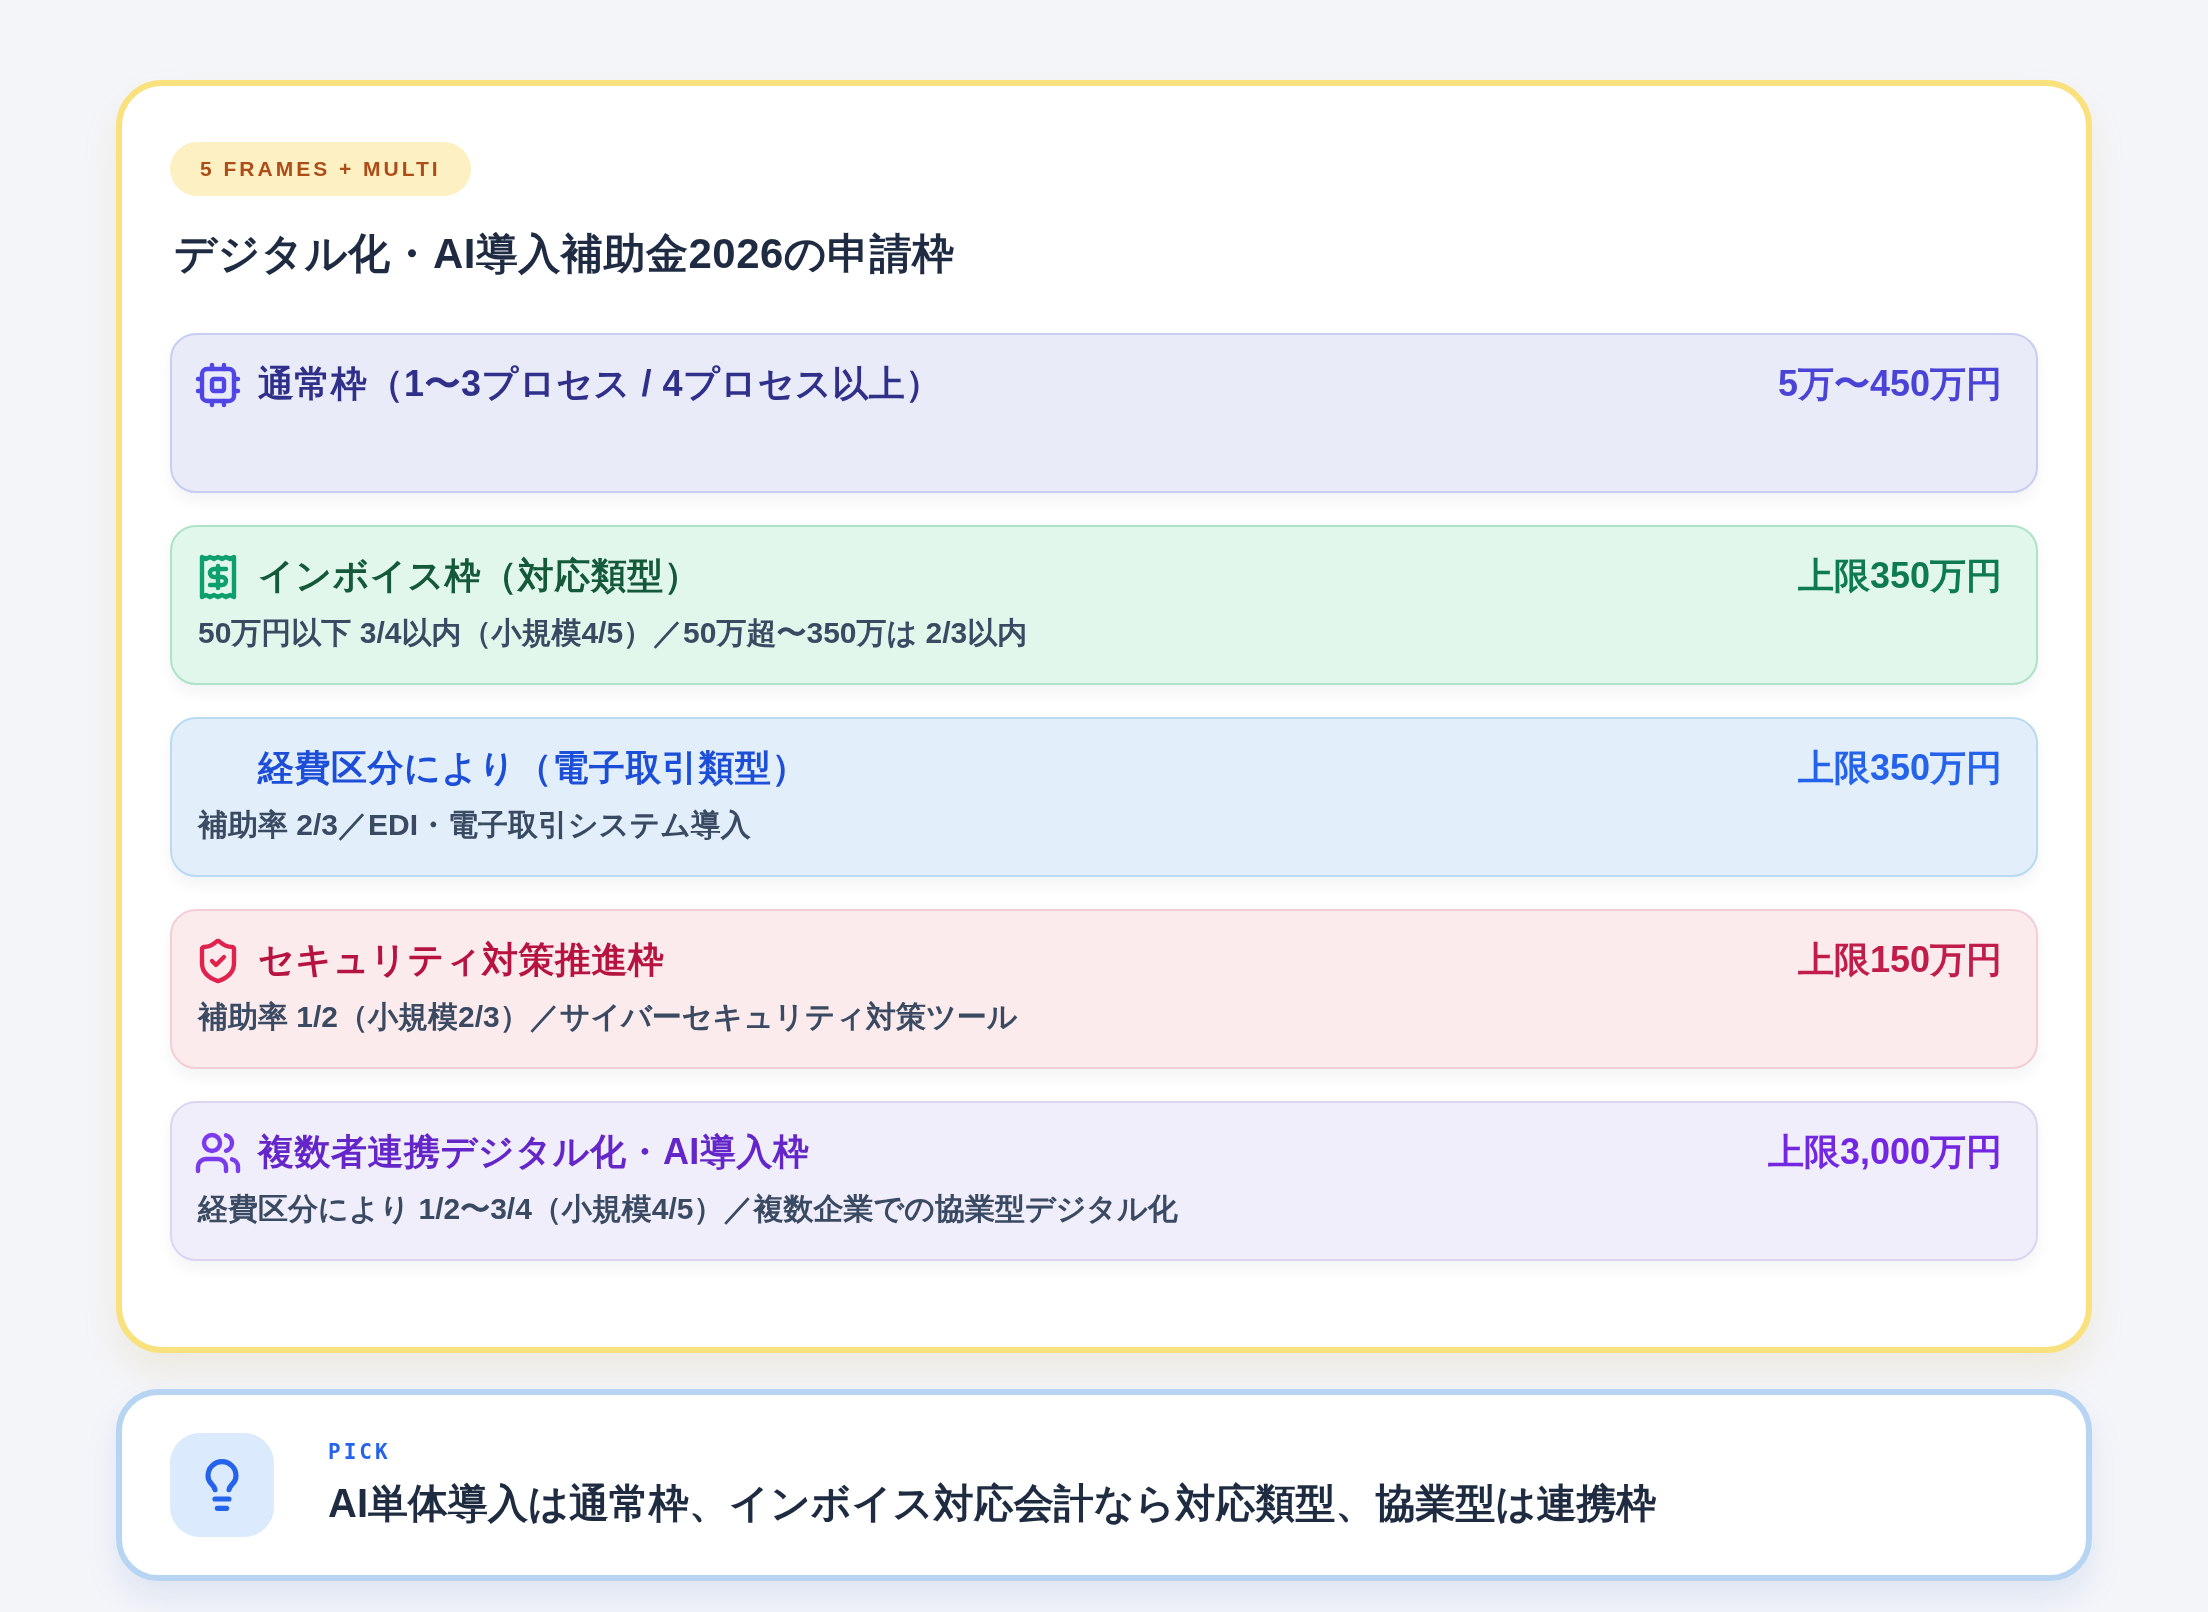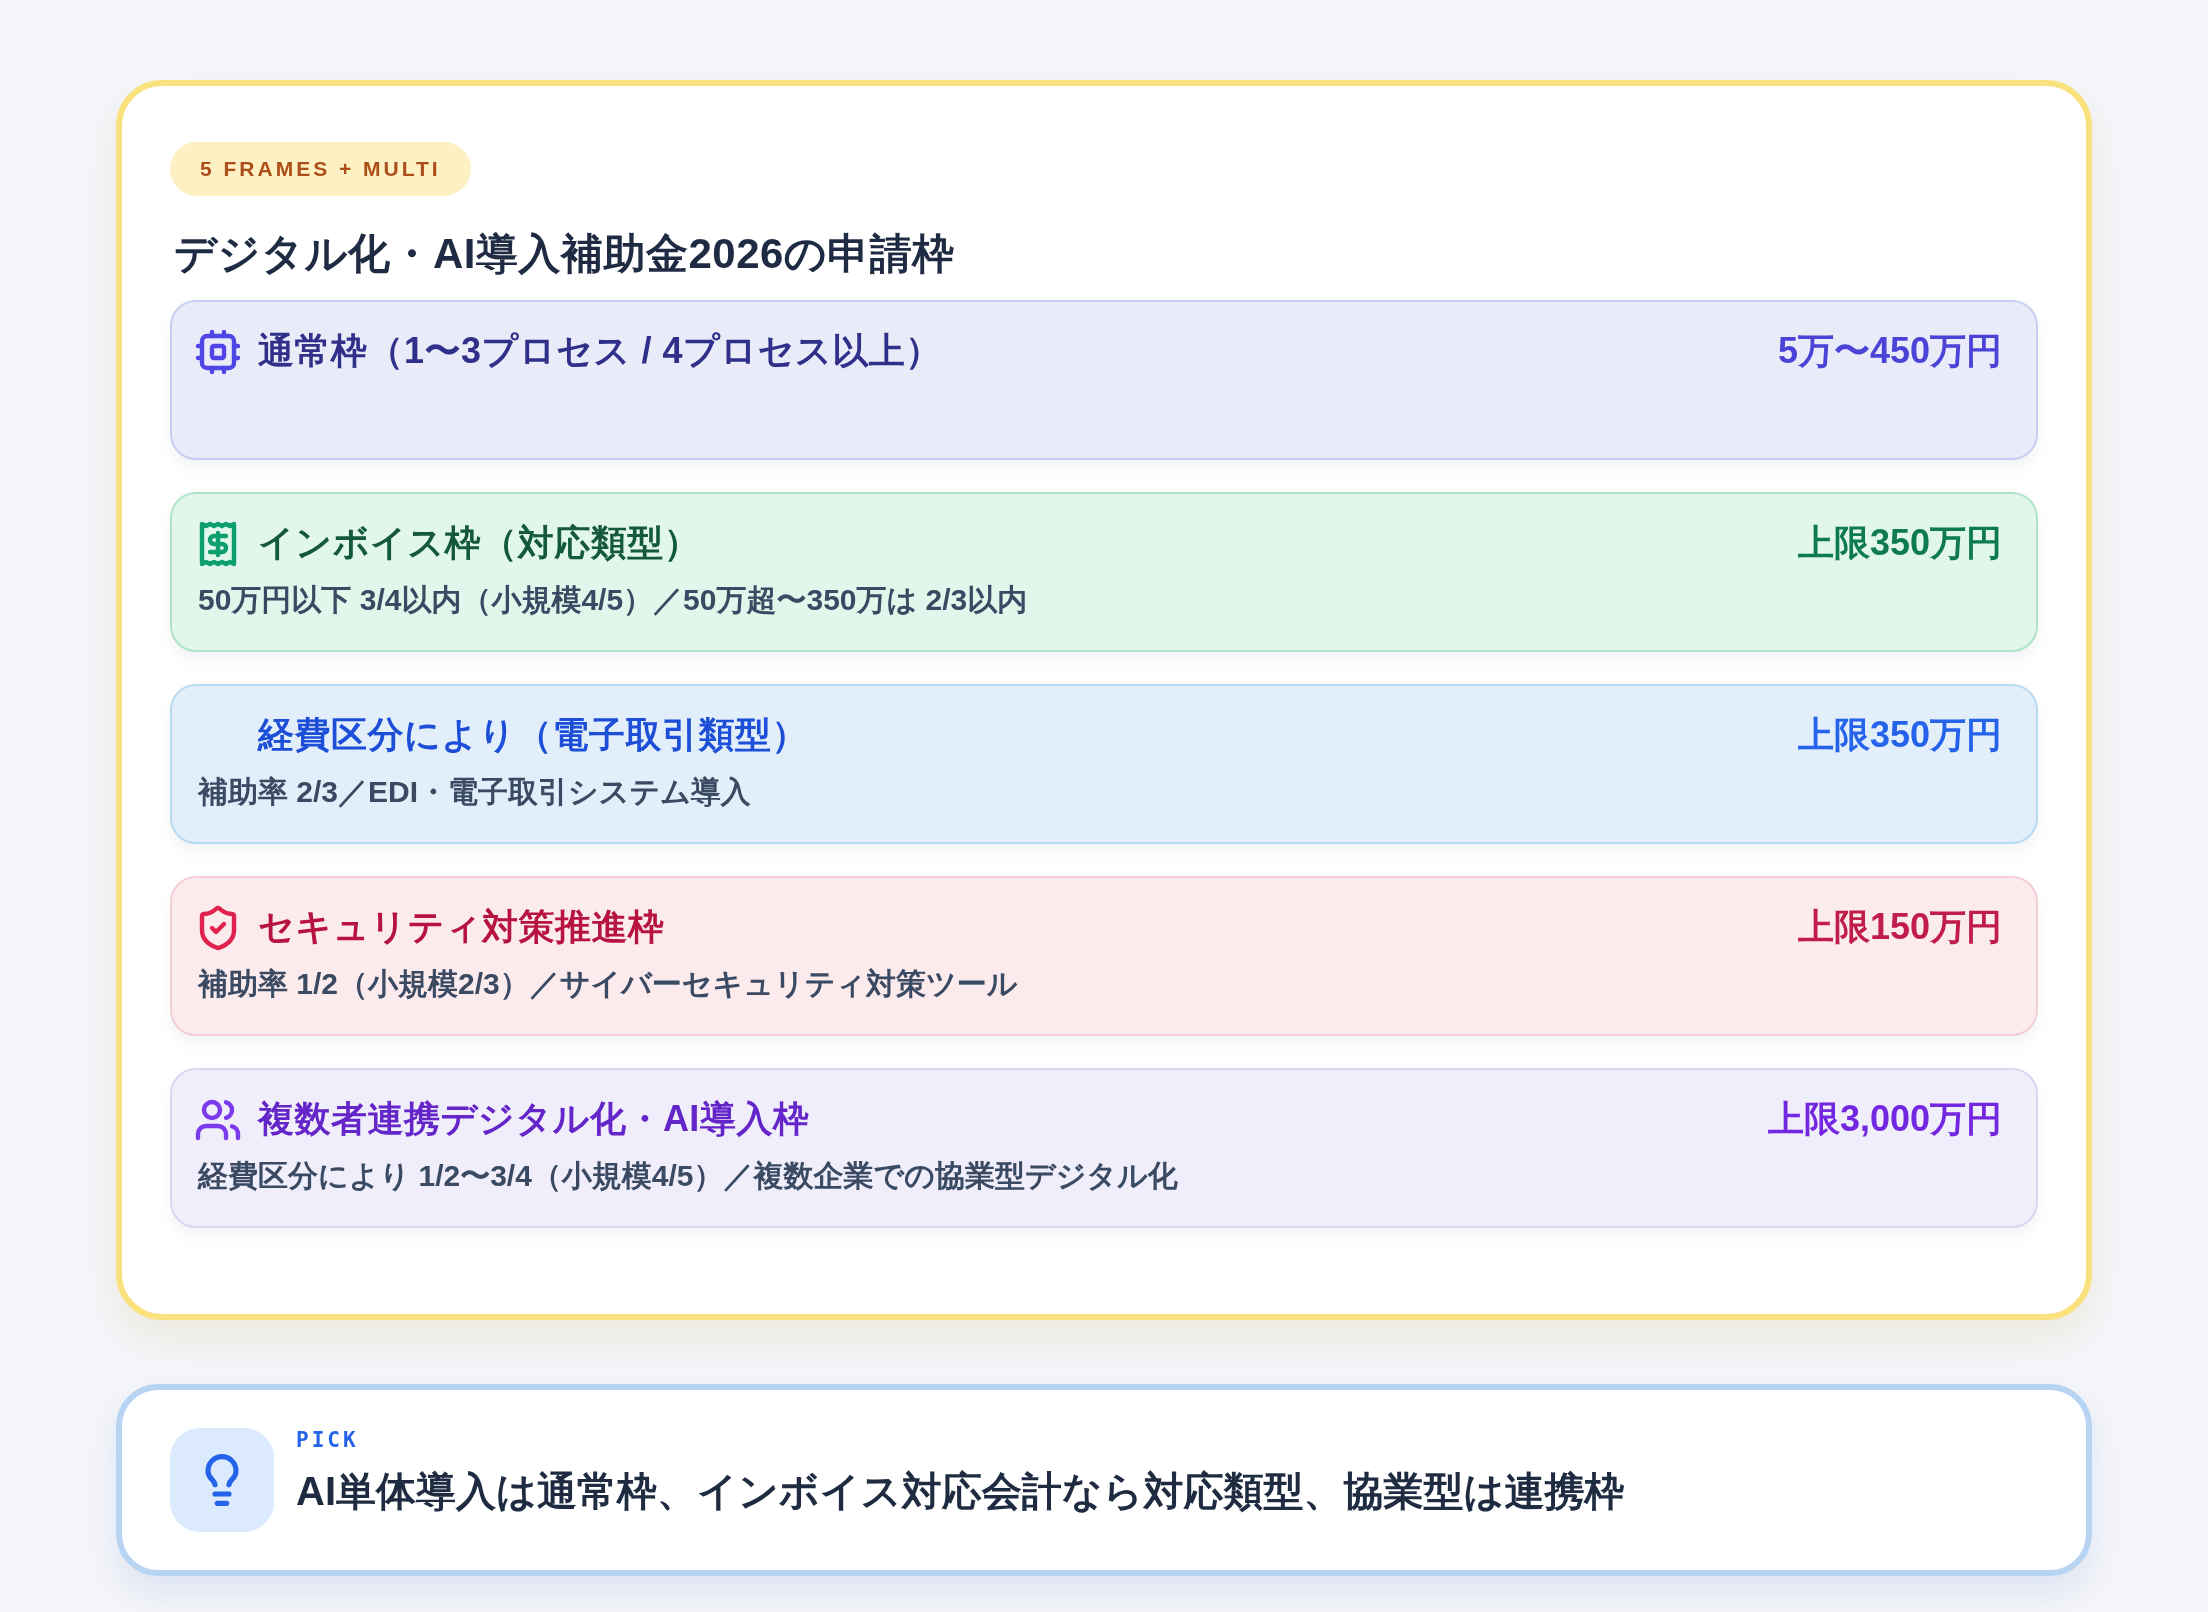--- a/index.html
+++ b/index.html
@@ -24,21 +24,21 @@
     display:inline-block;
     background:#fdf0c2;
     color:#ad4e1a;
     font-size:21px;
     font-weight:bold;
     letter-spacing:3px;
     padding:15px 30px;
     border-radius:999px;
   }
   .main-title {
-    margin:30px 0 18px 4px;
+    margin:30px 0 51px 4px;
     font-size:42px;
     font-weight:bold;
     color:#1f2b42;
     letter-spacing:0.5px;
   }
 
   
   .frame-row {
     box-sizing:border-box;
     height:160px;
@@ -74,27 +74,28 @@
     margin-top:12px;
     padding-left:4px;
     font-size:30px;
     font-weight:bold;
     color:#3b4a63;
     white-space:nowrap;
   }
 
   
   .pick-card {
-    margin-top:64px;
+    margin-top:36px;
     background:#ffffff;
     border:6px solid #b7d5f3;
     border-radius:42px;
     padding:38px 48px;
     display:flex;
-    gap:22px;
+    align-items:center;
+    gap:54px;
     box-shadow:0 18px 30px rgba(110,150,210,0.16);
     box-sizing:border-box;
   }
   .pick-icon-box {
     width:104px; height:104px; flex:none;
     background:#dbeafd;
     border-radius:30px;
     display:flex; align-items:center; justify-content:center;
     color:#2563eb;
   }

